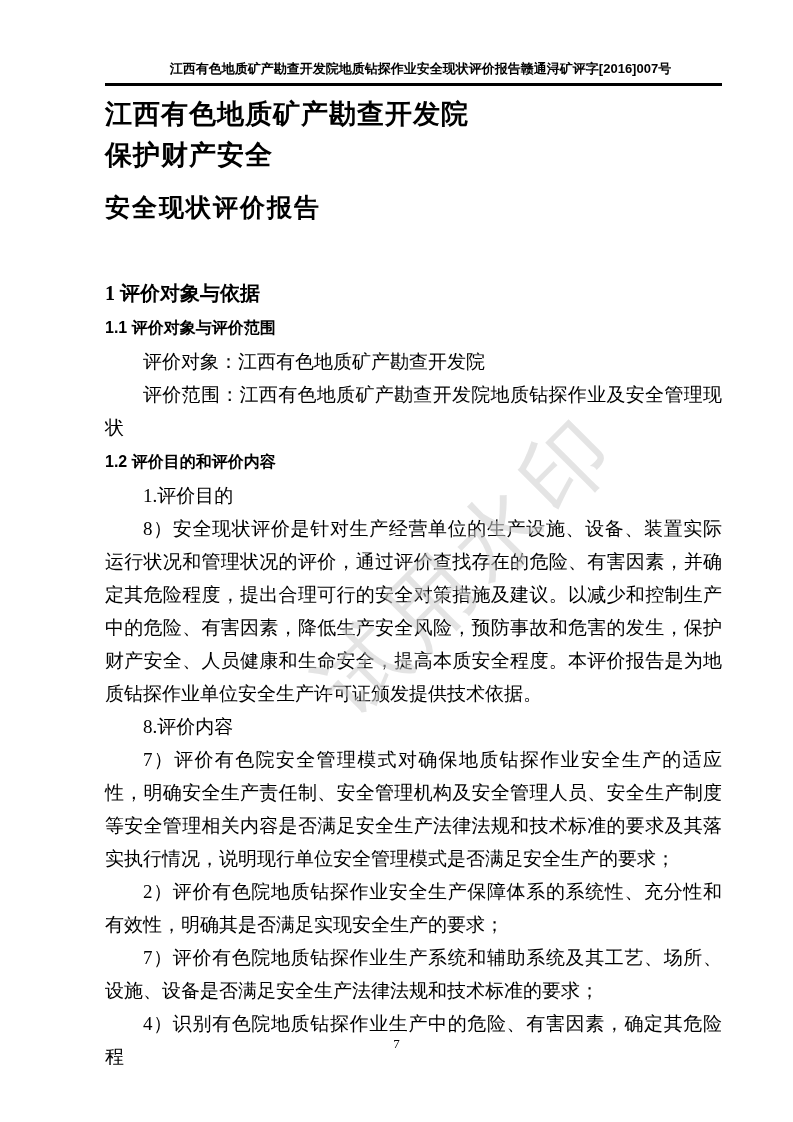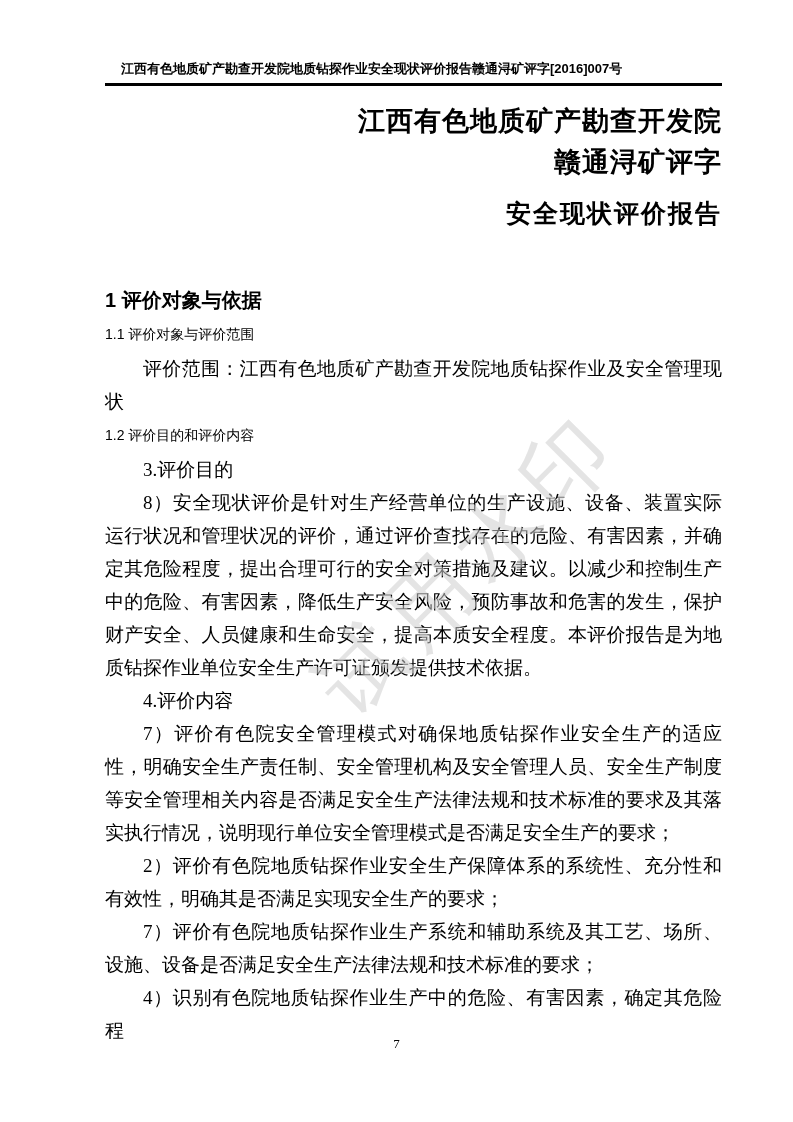--- a/index.html
+++ b/index.html
@@ -18,61 +18,61 @@
     font-family: "Liberation Serif", serif;
     overflow: hidden;
   }
   .content {
     position: relative;
     z-index: 1;
   }
   
   .hdr {
     display: flex;
-    justify-content: flex-start;
+    justify-content: center;
     align-items: flex-end;
     font-family: "Liberation Sans", sans-serif;
     font-weight: bold;
     font-size: 13px;
     line-height: 18px;
     padding: 0 2px 5px 16px;
     border-bottom: 3px solid #000000;
   }
   .hdr-left { white-space: nowrap; }
   .hdr-right { white-space: nowrap; }
   
   .titles {
-    text-align: right;
-    font-family: Liberation Serif, serif;
+    text-align: left;
+    font-family: Liberation Sans, sans-serif;
     font-weight: bold;
-    margin-top: 15px;
+    margin-top: 8px;
   }
   .subtitle {
     font-size: 27px;
     line-height: 41px;
     letter-spacing: 1px;
   }
   .main-title {
     font-size: 25px;
     line-height: 52px;
     margin-top: 5px;
     letter-spacing: 2px;
   }
   
   .section-heading {
-    font-family: Liberation Sans, sans-serif;
+    font-family: Liberation Serif, serif;
     font-weight: bold;
     font-size: 20px;
     line-height: 33px;
     margin: 44px 0 0 0;
   }
   .sub-heading {
     font-family: "Liberation Sans", sans-serif;
-    font-weight: normal;
-    font-size: 14px;
+    font-weight: bold;
+    font-size: 16px;
     line-height: 33px;
     margin: 1px 0 1px 0;
   }
   
   .body-p {
     font-family: "Liberation Serif", serif;
     font-size: 19px;
     line-height: 33px;
     margin: 0;
     text-indent: 2em;
@@ -114,38 +114,39 @@
 
   <div class="content">
 
     <div class="hdr">
       <span class="hdr-left">江西有色地质矿产勘查开发院地质钻探作业安全现状评价报告</span>
       <span class="hdr-right">赣通浔矿评字[2016]007号</span>
     </div>
 
     <div class="titles">
       <div class="subtitle">江西有色地质矿产勘查开发院</div>
-      <div class="subtitle">赣通浔矿评字</div>
+      <div class="subtitle">保护财产安全</div>
       <div class="main-title">安全现状评价报告</div>
     </div>
 
     <div class="section-heading">1 评价对象与依据</div>
 
     <div class="sub-heading">1.1 评价对象与评价范围</div>
 
+    <p class="body-p">评价对象：江西有色地质矿产勘查开发院</p>
 
     <p class="body-p">评价范围：江西有色地质矿产勘查开发院地质钻探作业及安全管理现状</p>
 
     <div class="sub-heading">1.2 评价目的和评价内容</div>
 
-    <p class="body-p">3.评价目的</p>
+    <p class="body-p">1.评价目的</p>
 
     <p class="body-p">8）安全现状评价是针对生产经营单位的生产设施、设备、装置实际运行状况和管理状况的评价，通过评价查找存在的危险、有害因素，并确定其危险程度，提出合理可行的安全对策措施及建议。以减少和控制生产中的危险、有害因素，降低生产安全风险，预防事故和危害的发生，保护财产安全、人员健康和生命安全，提高本质安全程度。本评价报告是为地质钻探作业单位安全生产许可证颁发提供技术依据。</p>
 
-    <p class="body-p">4.评价内容</p>
+    <p class="body-p">8.评价内容</p>
 
     <p class="body-p">7）评价有色院安全管理模式对确保地质钻探作业安全生产的适应性，明确安全生产责任制、安全管理机构及安全管理人员、安全生产制度等安全管理相关内容是否满足安全生产法律法规和技术标准的要求及其落实执行情况，说明现行单位安全管理模式是否满足安全生产的要求；</p>
 
     <p class="body-p">2）评价有色院地质钻探作业安全生产保障体系的系统性、充分性和有效性，明确其是否满足实现安全生产的要求；</p>
 
     <p class="body-p">7）评价有色院地质钻探作业生产系统和辅助系统及其工艺、场所、设施、设备是否满足安全生产法律法规和技术标准的要求；</p>
 
     <p class="body-p">4）识别有色院地质钻探作业生产中的危险、有害因素，确定其危险程</p>
 
   </div>

